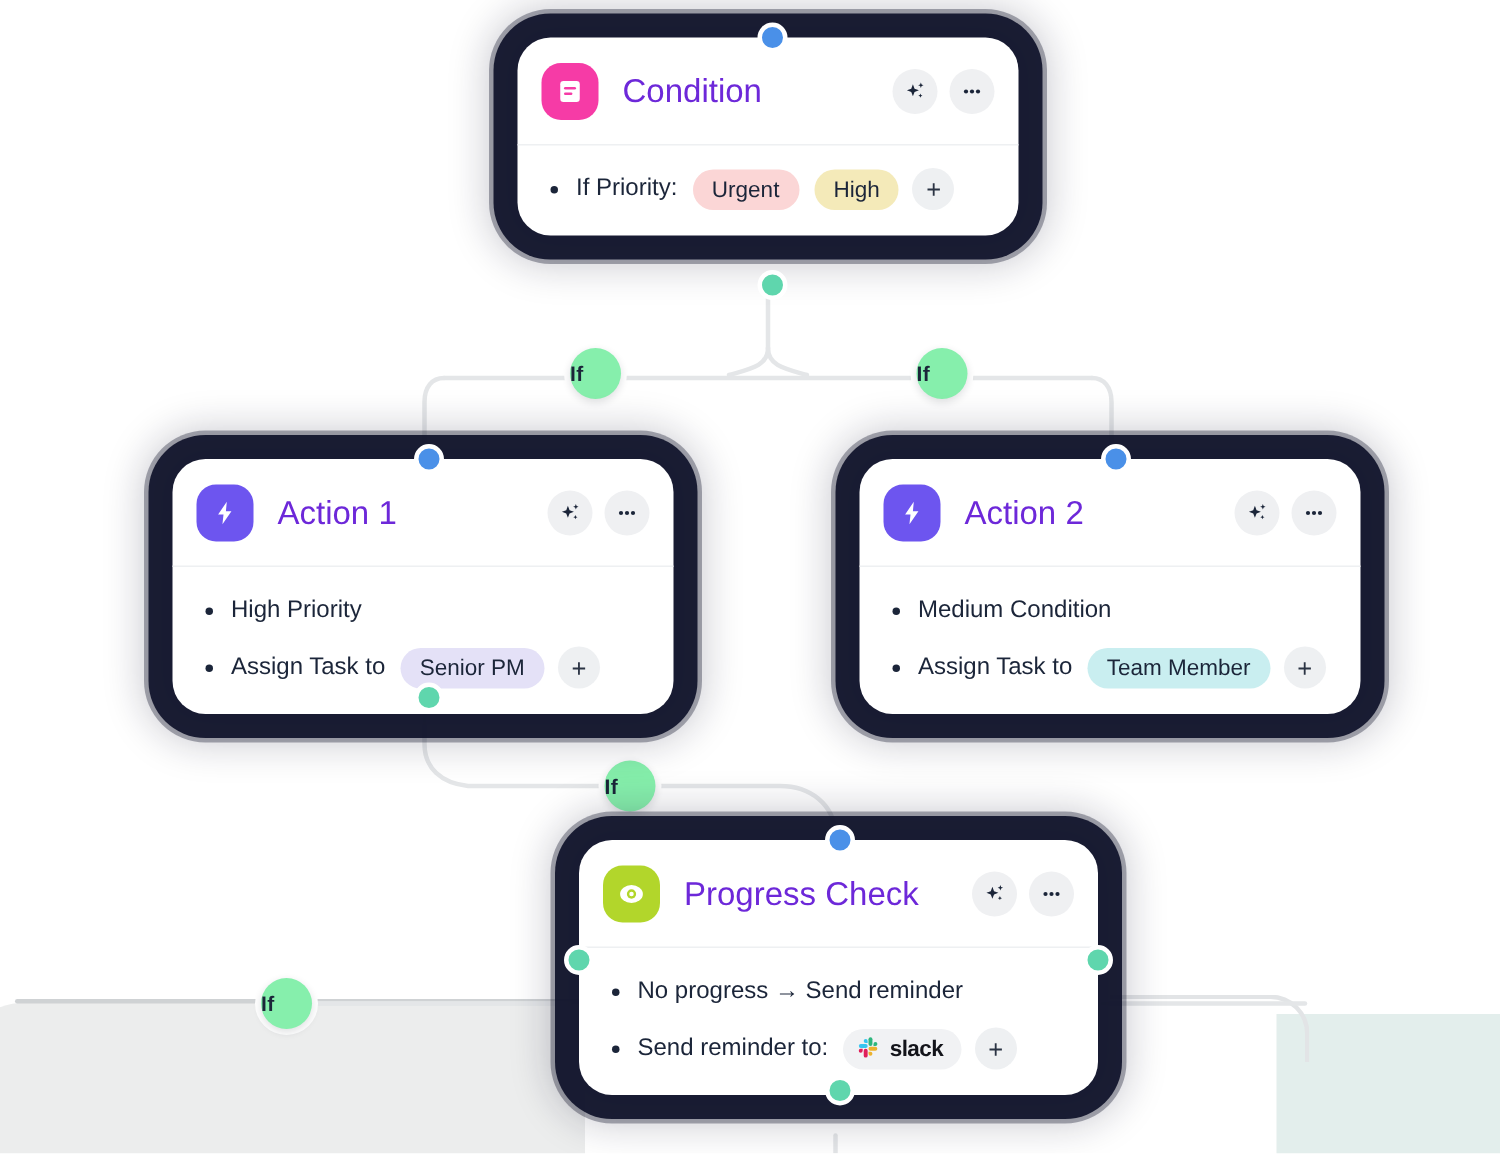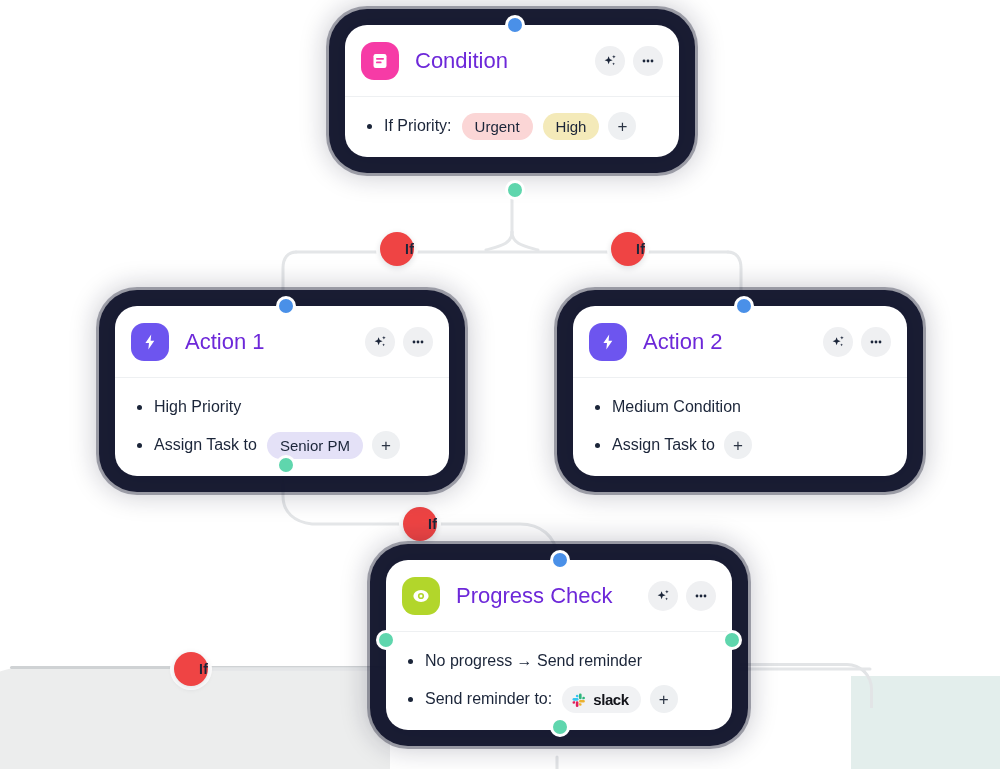--- a/index.html
+++ b/index.html
@@ -68,27 +68,27 @@
     height: 769px;
     pointer-events: none;
   }
 
   
   .if-badge {
     position: absolute;
     width: 34px;
     height: 34px;
     border-radius: 50%;
-    background: #ef4444;
+    background: #86efac;
     color: #1b2539;
     font-size: 14px;
     font-weight: bold;
     display: flex;
     align-items: center;
-    justify-content: flex-end;
+    justify-content: flex-start;
     box-shadow: 0 2px 6px rgba(20,25,40,0.14), 0 0 0 4px #ffffff;
     letter-spacing: .2px;
   }
 
   
   .card {
     position: absolute;
     background: #ffffff;
     border-radius: 22px;
     box-shadow:
@@ -185,21 +185,21 @@
     padding: 0;
     cursor: pointer;
     line-height: 1;
   }
   .slack-pill {
     margin-left: 10px;
     padding: 5px 12px 5px 10px;
     border-radius: 999px;
     background: #f1f2f4;
     display: inline-flex;
-    align-items: flex-end;
+    align-items: flex-start;
     gap: 6px;
     cursor: pointer;
   }
   .slack-word {
     font-size: 15px;
     font-weight: bold;
     color: #13141a;
     letter-spacing: -0.4px;
   }
 
@@ -372,20 +372,21 @@
       </div>
     </div>
     <div class="card-body">
       <div class="bullet-row">
         <span class="bullet-dot"></span>
         <span class="bullet-text">Medium Condition</span>
       </div>
       <div class="bullet-row">
         <span class="bullet-dot"></span>
         <span class="bullet-text">Assign Task to</span>
+        <span class="pill" style="background:#c9eef0;">Team Member</span>
         <button class="plus-btn">+</button>
       </div>
     </div>
     <div class="port port-in" style="left:161px; top:-10px;"></div>
   </div>
 
   <div class="card" id="card-progress" style="left:386px; top:560px; width:346px;">
     <div class="card-header">
       <div class="card-icon" style="background:#b2d62b;">
         <svg width="22" height="22" viewBox="0 0 22 22" aria-hidden="true">

